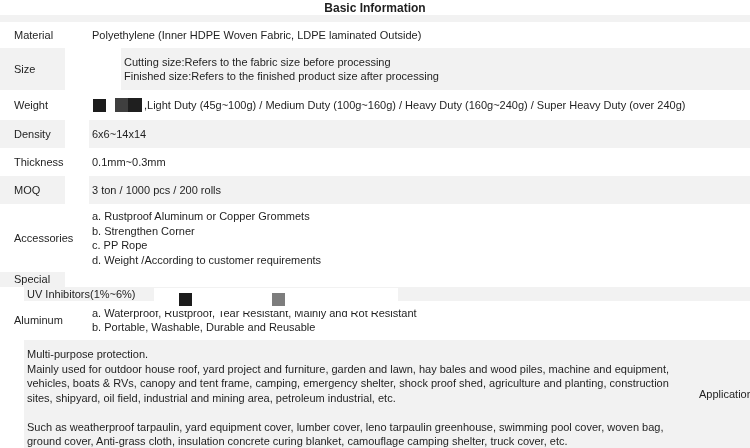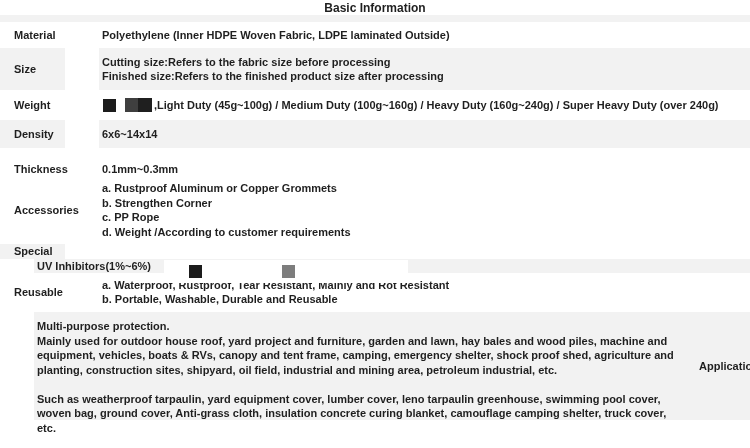--- a/index.html
+++ b/index.html
@@ -7,29 +7,29 @@
     width:750px;height:448px;overflow:hidden;background:#ffffff;
     font-family:"Liberation Sans",sans-serif;color:#1f1f1f;
   }
   .page{width:750px;height:380px;}
   .title{
     height:15px;box-sizing:border-box;padding-top:2px;
     font-size:12px;font-weight:bold;text-align:center;line-height:13px;
   }
   .band{height:7px;background:#f2f2f2;}
   .row{display:flex;font-size:11px;line-height:14.5px;}
-  .cell{display:flex;align-items:center;box-sizing:border-box;font-weight:bold;}
+  .cell{display:flex;align-items:center;box-sizing:border-box;}
   .label{width:65px;padding-left:14px;flex:none;}
-  .value{flex:1 1 auto;margin-left:34px;padding-left:3px;padding-right:0;white-space:pre-line;}
+  .value{flex:1 1 auto;margin-left:24px;padding-left:3px;padding-right:0;white-space:pre-line;}
   .gray .cell{background:#f2f2f2;}
   .r-material{height:26px;}
-  .r-size{height:42px;}
+  .r-size{height:42px;gap:32px;}
   .r-weight{height:30px;}
   .r-density{height:28px;text-align:right;}
-  .r-thickness{height:28px;align-items:flex-end;}
+  .r-thickness{height:28px;}
   .r-moq{height:28px;}
   .r-accessories{height:68px;}
   .r-special{height:28px;flex-direction:column;}
   .r-feature{height:40px;}
   .r-application{height:108px;}
   .r-application .value{align-items:flex-start;padding-top:7px;display:flex;}
   
   .sq-black{width:13px;height:13px;background:#1c1c1c;display:inline-block;flex:none;margin:0 9px 0 1px;}
   .sq-duo{width:27px;height:14px;display:inline-flex;flex:none;margin-right:2px;}
   .sq-duo .half-gray{width:13px;height:14px;background:#3f3f3f;}
@@ -75,41 +75,45 @@
   <div class="row r-density gray">
     <div class="cell label">Density</div>
     <div class="cell value">6x6~14x14</div>
   </div>
 
   <div class="row r-thickness">
     <div class="cell label">Thickness</div>
     <div class="cell value">0.1mm~0.3mm</div>
   </div>
 
+  <div class="row r-moq gray">
+    <div class="cell label">MOQ</div>
+    <div class="cell value">3 ton / 1000 pcs / 200 rolls</div>
+  </div>
 
   <div class="row r-accessories">
     <div class="cell label">Accessories</div>
     <div class="cell value">a. Rustproof Aluminum or Copper Grommets
 b. Strengthen Corner
 c. PP Rope
 d. Weight /According to customer requirements</div>
   </div>
 
   <div class="row r-special gray">
     <div class="cell label">Special</div>
     <div class="cell value">
       <div class="special-backdrop"></div>
       <span class="special-text">UV Inhibitors(1%~6%)</span>
       <span class="special-sq-black"></span>
       <span class="special-sq-gray"></span>
     </div>
   </div>
 
   <div class="row r-feature">
-    <div class="cell label">Reusable</div>
+    <div class="cell label">Aluminum</div>
     <div class="cell value">a. Waterproof, Rustproof, Tear Resistant, Mainly and Rot Resistant
 b. Portable, Washable, Durable and Reusable</div>
   </div>
 
   <div class="row r-application gray">
     <div class="cell value">Multi-purpose protection.
 Mainly used for outdoor house roof, yard project and furniture, garden and lawn, hay bales and wood piles, machine and equipment, vehicles, boats &amp; RVs, canopy and tent frame, camping, emergency shelter, shock proof shed, agriculture and planting, construction sites, shipyard, oil field, industrial and mining area, petroleum industrial, etc.
 
 Such as weatherproof tarpaulin, yard equipment cover, lumber cover, leno tarpaulin greenhouse, swimming pool cover, woven bag, ground cover, Anti-grass cloth, insulation concrete curing blanket, camouflage camping shelter, truck cover, etc.</div>
     <div class="cell label">Application</div>

